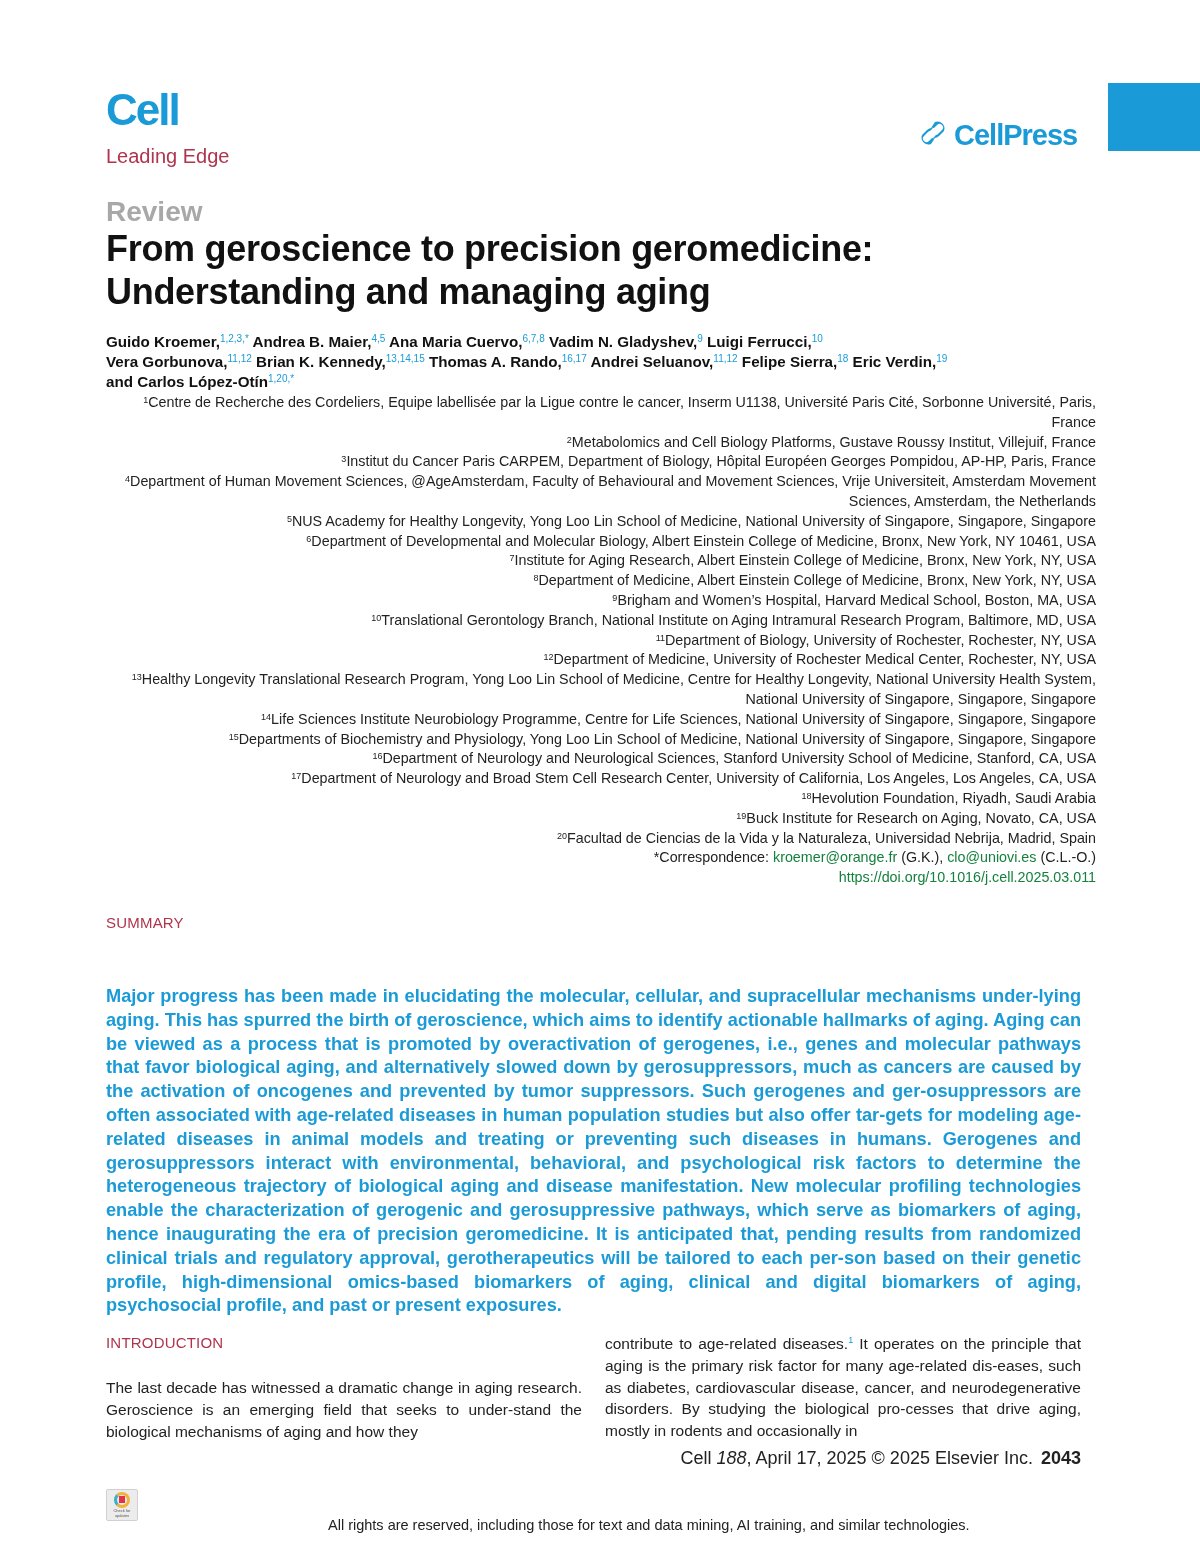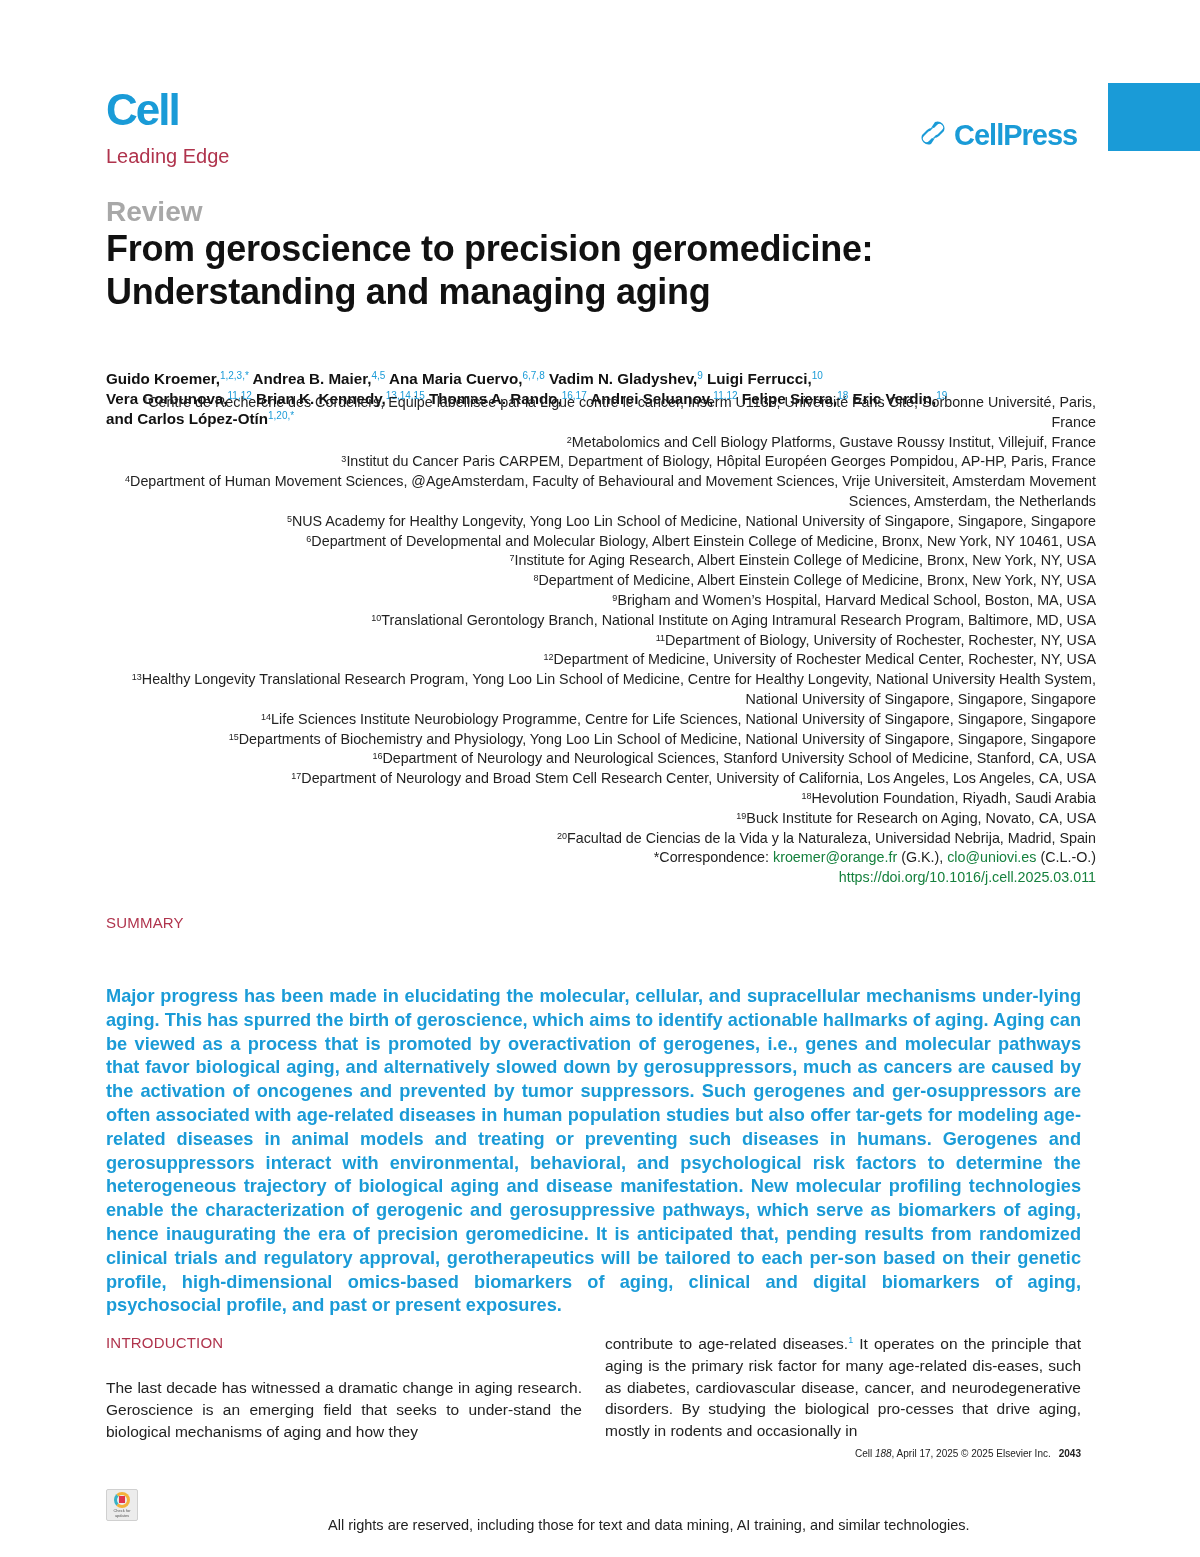--- a/index.html
+++ b/index.html
@@ -8,42 +8,42 @@
 
   .cell-logo { position: absolute; left: 106px; top: 88px; font-size: 44px; font-weight: 700; color: #1a9bd7; letter-spacing: -2px; line-height: 1; }
   .leading-edge { position: absolute; left: 106px; top: 145px; font-size: 20px; color: #b0344d; }
   .cellpress { position: absolute; left: 918px; top: 102px; display: flex; align-items: center; gap: 6px; color: #1a9bd7; margin-top: 16px; }
   .cellpress-word { font-size: 29px; font-weight: 700; letter-spacing: -1px; line-height: 1; }
   .blue-tab { position: absolute; left: 1108px; top: 83px; width: 92px; height: 68px; background: #1a9bd7; }
 
   .review-label { position: absolute; left: 106px; top: 196px; font-size: 28px; font-weight: 700; color: #a8a8a8; }
   .title { position: absolute; left: 106px; top: 227px; width: 980px; font-size: 36px; font-weight: 700; line-height: 43px; color: #111; letter-spacing: -0.3px; }
 
-  .authors { position: absolute; left: 106px; top: 332px; width: 990px; font-size: 15.2px; font-weight: 700; line-height: 20px; color: #111; margin-top: 37px; }
+  .authors { position: absolute; left: 106px; top: 332px; width: 990px; font-size: 15.2px; font-weight: 700; line-height: 20px; color: #111; }
   .authors sup { color: #1a9bd7; font-size: 10px; font-weight: 400; vertical-align: 5px; line-height: 0; }
 
   .affils { position: absolute; left: 106px; top: 393px; width: 990px; font-size: 14.3px; line-height: 19.8px; color: #222; text-align: right; }
   .affil sup { font-size: 9px; vertical-align: 4px; line-height: 0; }
   .link { color: #15803d; }
 
   .section-head { position: absolute; left: 106px; font-size: 15px; font-weight: 400; color: #b0344d; letter-spacing: 0.2px; }
   .summary-head { top: 914px; }
   .summary-text { position: absolute; left: 106px; top: 953px; width: 975px; font-size: 18.2px; font-weight: 700; line-height: 23.8px; color: #1a9bd7; text-align: justify; margin-top: 32px; }
 
   .intro-head { top: 1334px; }
   .col-left { position: absolute; left: 106px; top: 1377px; width: 476px; font-size: 15.5px; line-height: 21.8px; color: #222; text-align: justify; }
   .col-right { position: absolute; left: 605px; top: 1333px; width: 476px; font-size: 15.5px; line-height: 21.8px; color: #222; text-align: justify; }
   .col-right sup { color: #1a9bd7; font-size: 9px; vertical-align: 6px; line-height: 0; }
 
   .check-updates { position: absolute; left: 106px; top: 1489px; width: 32px; height: 32px; background: #ececec; border: 1px solid #d0d0d0; border-radius: 2px; display: flex; flex-direction: column; align-items: center; padding-top: 2px; }
   .check-updates .ring { width: 16px; height: 16px; border-radius: 50%; border: 3px solid #f4b23a; border-left-color: #39b1c6; position: relative; }
   .check-updates .ring::after { content: ""; position: absolute; left: 2px; top: 1px; width: 6px; height: 7px; background: #e0334b; }
   .check-updates .cu-text { font-size: 4px; color: #555; line-height: 5px; text-align: center; }
 
-  .footer-cite { position: absolute; right: 119px; top: 1448px; font-size: 10px; color: #222; white-space: nowrap; }
+  .footer-cite { position: absolute; right: 119px; top: 1448px; font-size: 18px; color: #222; white-space: nowrap; }
   .footer-cite .page-num { font-weight: 700; margin-left: 8px; }
   .footer-rights { position: absolute; left: 328px; top: 1517px; font-size: 14.5px; color: #222; white-space: nowrap; }
 </style>
 </head>
 <body>
 
 <div class="cell-logo">Cell</div>
 <div class="leading-edge">Leading Edge</div>
 
 <div class="cellpress">

